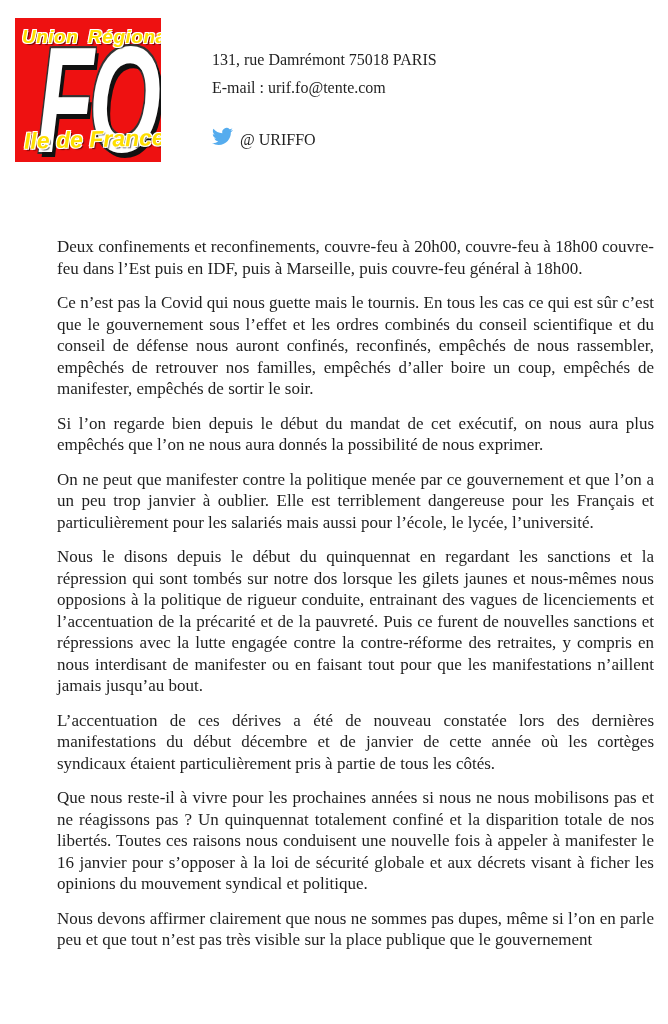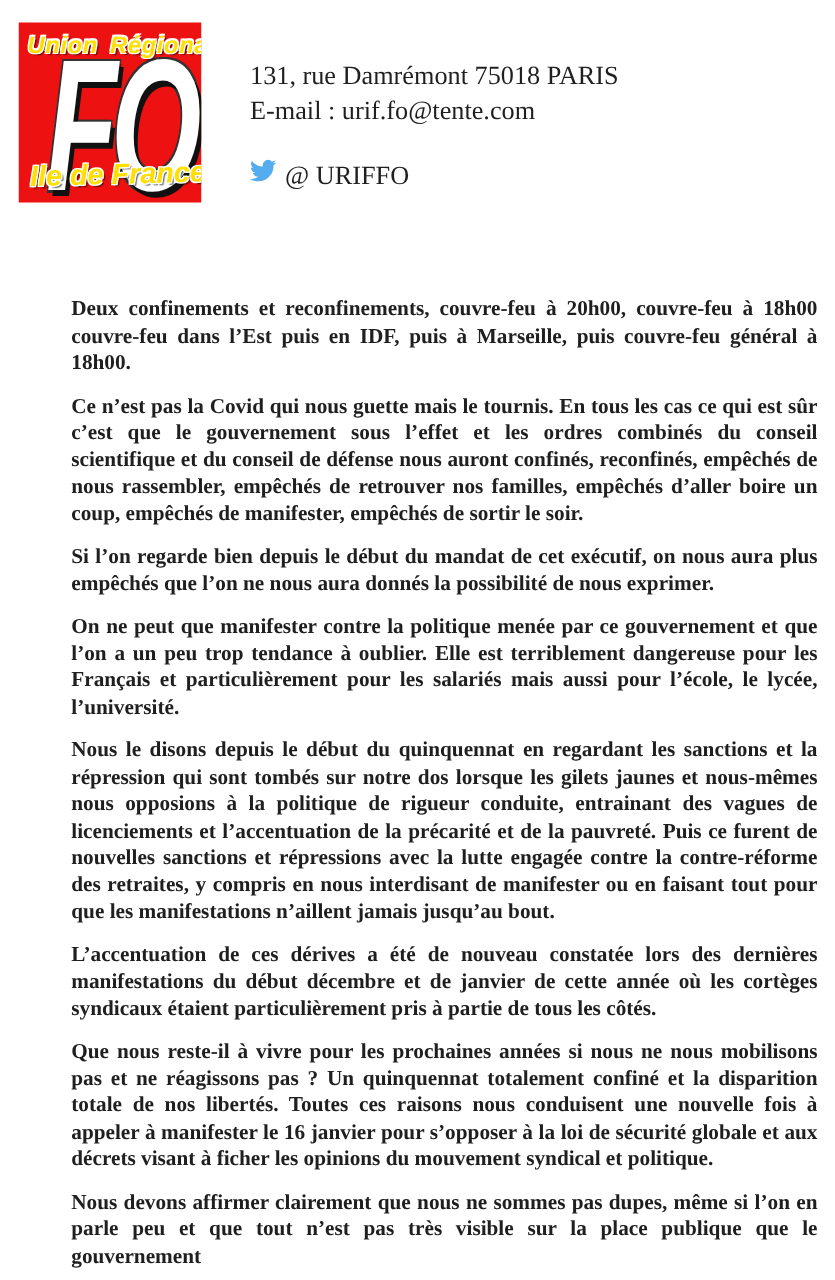--- a/index.html
+++ b/index.html
@@ -64,22 +64,22 @@
     font-weight: bold; font-style: italic;
     font-size: 23px;
     color: var(--logo-yellow);
     text-shadow: -1px -1px 0 #fff, 1px -1px 0 #fff, -1px 1px 0 #fff, 1px 1px 0 #fff, 2px 2px 1px rgba(0,0,0,.55);
     white-space: nowrap;
     transform: rotate(-1.5deg);
   }
 
   .contact {
     position: absolute;
-    left: 200px; top: 46px;
-    font-size: 21px;
+    left: 212px; top: 46px;
+    font-size: 16px;
     line-height: 28px;
     color: var(--ink);
   }
   .twitter-row { display: flex; gap: 7px; margin-top: 24px; }
   .twitter-row svg { width: 21px; height: 21px; display: block; }
 
   
   .doc-title {
     position: absolute;
     left: 57px; top: 194px;
@@ -93,21 +93,21 @@
   
   .bodytext {
     position: absolute;
     left: 57px; top: 236px;
     width: 597px;
     font-size: 17px;
     line-height: 21.5px;
     text-align: justify;
     color: var(--ink);
   }
-  .bodytext p { margin: 0 0 13px 0; font-weight: bold; }
+  .bodytext p { margin: 0 0 13px 0; }
 </style>
 </head>
 <body>
 
 <div class="page">
 
   <header>
     <div class="logo">
       <div class="logo-fo">FO</div>
       <div class="logo-top">Union Régionale</div>
@@ -124,20 +124,20 @@
         <span>@ URIFFO</span>
       </div>
     </div>
   </header>
 
 
   <main class="bodytext">
       <p>Deux confinements et reconfinements, couvre-feu à 20h00, couvre-feu à 18h00 couvre-feu dans l’Est puis en IDF, puis à Marseille, puis couvre-feu général à 18h00.</p>
       <p>Ce n’est pas la Covid qui nous guette mais le tournis. En tous les cas ce qui est sûr c’est que le gouvernement sous l’effet et les ordres combinés du conseil scientifique et du conseil de défense nous auront confinés, reconfinés, empêchés de nous rassembler, empêchés de retrouver nos familles, empêchés d’aller boire un coup, empêchés de manifester, empêchés de sortir le soir.</p>
       <p>Si l’on regarde bien depuis le début du mandat de cet exécutif, on nous aura plus empêchés que l’on ne nous aura donnés la possibilité de nous exprimer.</p>
-      <p>On ne peut que manifester contre la politique menée par ce gouvernement et que l’on a un peu trop tendance à oublier. Elle est terriblement dangereuse pour les Français et particulièrement pour les salariés mais aussi pour l’école, le lycée, l’université.</p>
+      <p>On ne peut que manifester contre la politique menée par ce gouvernement et que l’on a un peu trop janvier à oublier. Elle est terriblement dangereuse pour les Français et particulièrement pour les salariés mais aussi pour l’école, le lycée, l’université.</p>
       <p>Nous le disons depuis le début du quinquennat en regardant les sanctions et la répression qui sont tombés sur notre dos lorsque les gilets jaunes et nous-mêmes nous opposions à la politique de rigueur conduite, entrainant des vagues de licenciements et l’accentuation de la précarité et de la pauvreté. Puis ce furent de nouvelles sanctions et répressions avec la lutte engagée contre la contre-réforme des retraites, y compris en nous interdisant de manifester ou en faisant tout pour que les manifestations n’aillent jamais jusqu’au bout.</p>
       <p>L’accentuation de ces dérives a été de nouveau constatée lors des dernières manifestations du début décembre et de janvier de cette année où les cortèges syndicaux étaient particulièrement pris à partie de tous les côtés.</p>
       <p>Que nous reste-il à vivre pour les prochaines années si nous ne nous mobilisons pas et ne réagissons pas ? Un quinquennat totalement confiné et la disparition totale de nos libertés. Toutes ces raisons nous conduisent une nouvelle fois à appeler à manifester le 16 janvier pour s’opposer à la loi de sécurité globale et aux décrets visant à ficher les opinions du mouvement syndical et politique.</p>
       <p>Nous devons affirmer clairement que nous ne sommes pas dupes, même si l’on en parle peu et que tout n’est pas très visible sur la place publique que le gouvernement</p>
     </main>
 
 </div>
 
 </body></html>

